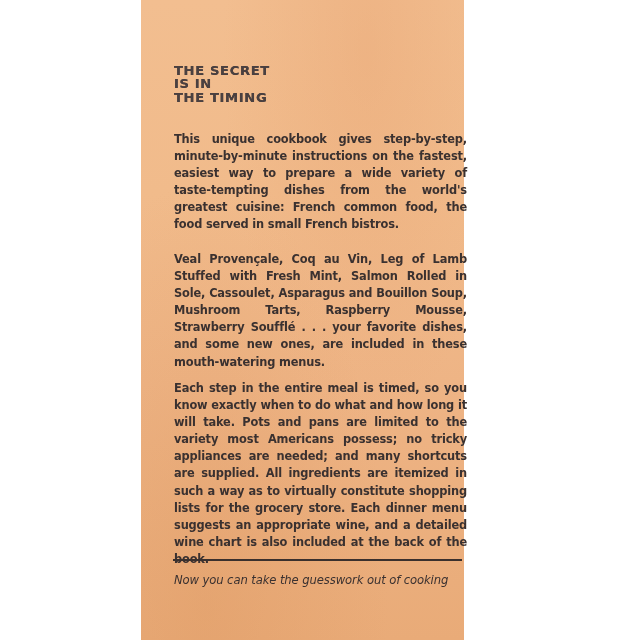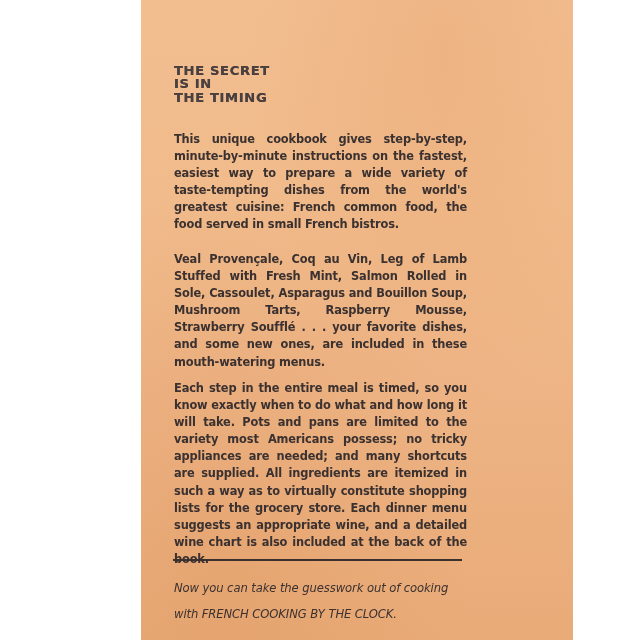--- a/index.html
+++ b/index.html
@@ -13,21 +13,21 @@
     .page {
       position: relative;
       width: 640px;
       height: 640px;
       background: #ffffff;
     }
     .book-cover {
       position: absolute;
       left: 141px;
       top: 0;
-      width: 432px;
+      width: 323px;
       height: 640px;
       background:
         radial-gradient(ellipse at 70% 8%, rgba(230,160,110,0.35), rgba(0,0,0,0) 45%),
         radial-gradient(ellipse at 20% 95%, rgba(220,150,95,0.35), rgba(0,0,0,0) 50%),
         linear-gradient(180deg, #f2be90 0%, #f1bb8b 30%, #eeb485 60%, #e9ab78 100%);
       color: #3b3330;
     }
     .heading {
       position: absolute;
       left: 33px;
@@ -78,21 +78,21 @@
       left: 33px;
       top: 572px;
       width: 300px;
       font-family: "DejaVu Sans", sans-serif;
       font-style: italic;
       font-size: 11.6px;
       line-height: 17.5px;
       color: #3a3130;
       letter-spacing: -0.1px;
     }
-    .closing div { white-space: nowrap; margin-top: 8px; }
+    .closing div { white-space: nowrap; }
   </style>
 </head>
 <body>
 
 <div class="page">
   <div class="book-cover">
 
     <div class="heading">
       <div>THE SECRET</div>
       <div>IS IN</div>
@@ -108,17 +108,16 @@
     </div>
 
     <div class="body-text p3">
       <p>Each step in the entire meal is timed, so you know exactly when to do what and how long it will take. Pots and pans are limited to the variety most Americans possess; no tricky appliances are needed; and many shortcuts are supplied. All ingredients are itemized in such a way as to virtually constitute shopping lists for the grocery store. Each dinner menu suggests an appropriate wine, and a detailed wine chart is also included at the back of the book.</p>
     </div>
 
     <div class="rule"></div>
 
     <div class="closing">
       <div>Now you can take the guesswork out of cooking</div>
-      <div>with FRENCH COOKING BY THE CLOCK.</div>
     </div>
 
   </div>
 </div>
 
 </body></html>

